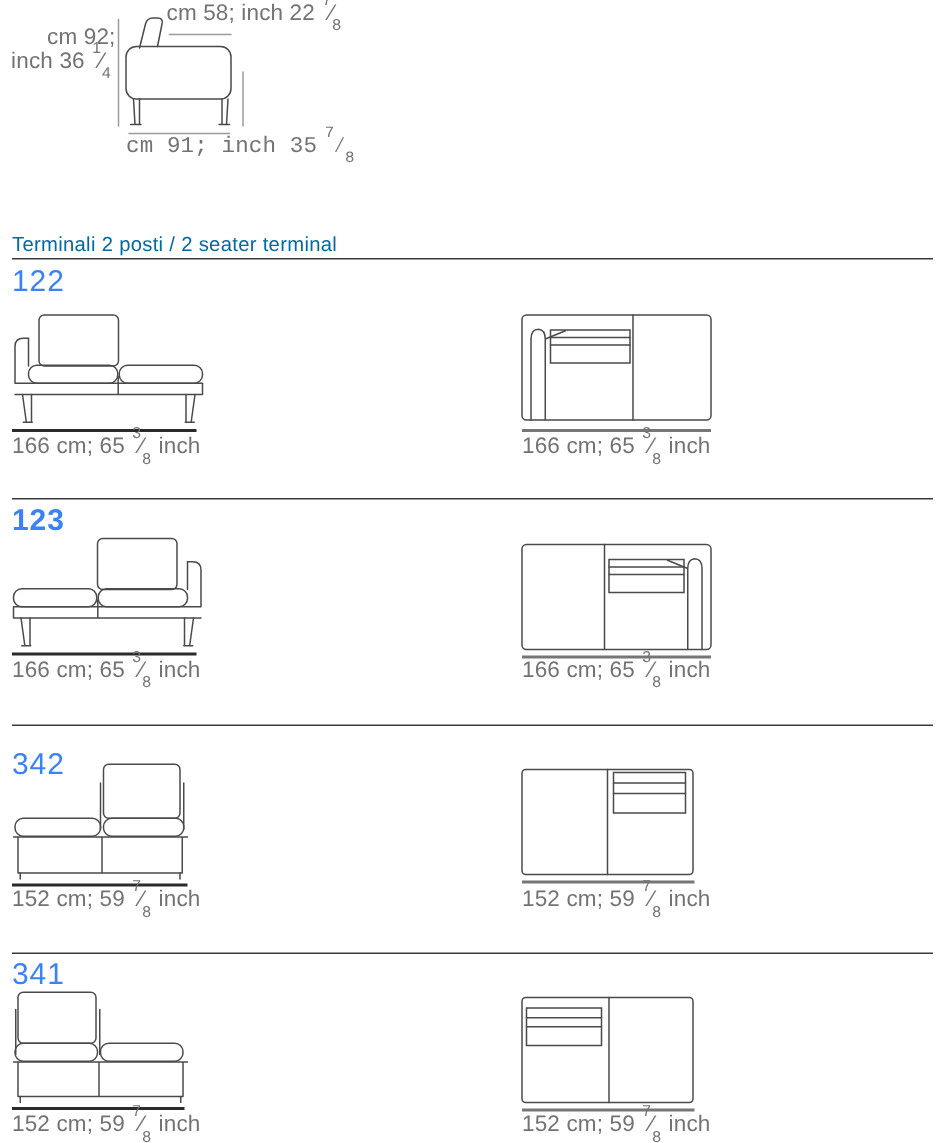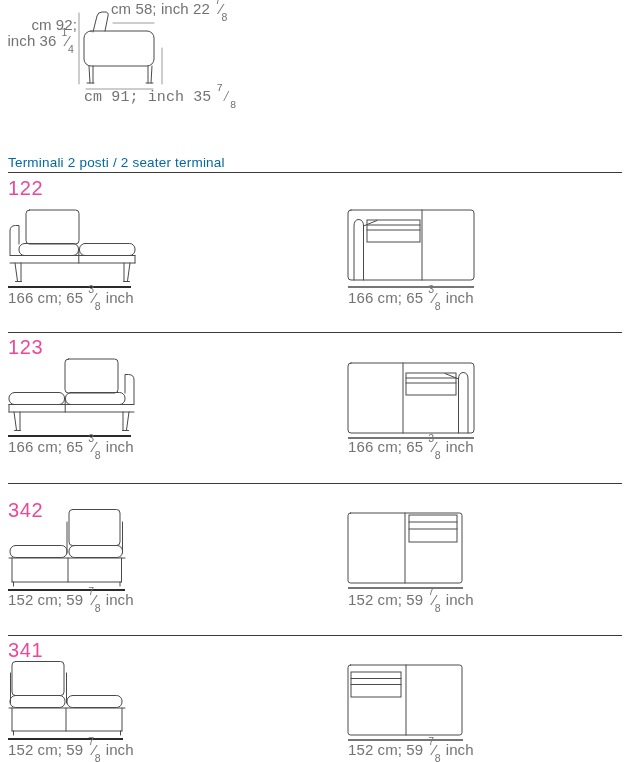--- a/index.html
+++ b/index.html
@@ -4,21 +4,21 @@
 <style>
   html,body{margin:0;padding:0;}
   body{
     width:628px;height:762px;background:#ffffff;position:relative;
     font-family:"Liberation Sans","DejaVu Sans",sans-serif;color:#222;
     overflow:hidden;
   }
   .abs{position:absolute;}
   .sect{font-size:13.5px;letter-spacing:.2px;color:#0369a1;}
   .rule{height:1px;background:#3a3a3a;}
-  .code{font-size:20px;letter-spacing:.6px;color:#ec4899;}
+  .code{font-size:20px;letter-spacing:.6px;color:#3b82f6;}
   .dim{font-size:15px;color:#737373;letter-spacing:.1px;white-space:nowrap;line-height:16px;}
   .dim .post{margin-left:2px;}
   .fr{display:inline-block;white-space:nowrap;margin:0 2px 0 4px;}
   .fr sup{font-size:10.5px;position:relative;top:-4px;left:1px;line-height:0;}
   .fr .sl::before{content:"\2044";font-size:15px;}
   .fr sub{font-size:10.5px;position:relative;top:3px;left:-1px;line-height:0;}
   .dimline{height:2px;background:#2a2a2a;}
   .dimline.lt{background:#767676;}
   svg{display:block;}
   svg path, svg rect{fill:none;stroke:#4a4a4a;stroke-width:1;stroke-linecap:round;}
@@ -73,21 +73,21 @@
   <rect x="20" y="11" width="53" height="22"></rect>
   <path d="M20,16 H73 M20,21 H73"></path>
 </svg>
 <div class="abs dimline lt" style="left:348px;top:286px;width:126px;"></div>
 <div class="abs dim" style="left:348px;top:290px;">
   <span>166 cm; 65</span><span class="fr"><sup>3</sup><span class="sl"></span><sub>8</sub></span><span class="post">inch</span>
 </div>
 
 <div class="abs rule" style="left:8px;right:6px;top:332px;"></div>
 
-<div class="abs code" style="left:8px;top:336px;">123</div>
+<div class="abs code" style="left:8px;top:336px;font-weight:bold;">123</div>
 <svg class="abs" style="left:8px;top:356px;" width="128" height="79" viewBox="0 0 128 79">
   <path d="M126,48 V24 Q126,18.5 120.5,18.5 H117 V37"></path>
   <rect x="57" y="3" width="53" height="34" rx="3.5"></rect>
   <rect x="1" y="36.5" width="55.5" height="12" rx="5.5"></rect>
   <rect x="57.5" y="36.5" width="59.5" height="12" rx="5.5"></rect>
   <path d="M1,48.5 H126 M1,56 H126 M1,48.5 V56 M57.2,44 V56"></path>
   <path d="M6,56 L8.5,74 M12,56 L12,74 M6.5,74.5 H12.5 M115,56 L115,74 M121,56 L118.5,74 M114.5,74.5 H120.5"></path>
 </svg>
 <div class="abs dimline" style="left:8px;top:435px;width:123px;"></div>
 <div class="abs dim" style="left:8px;top:439px;">

